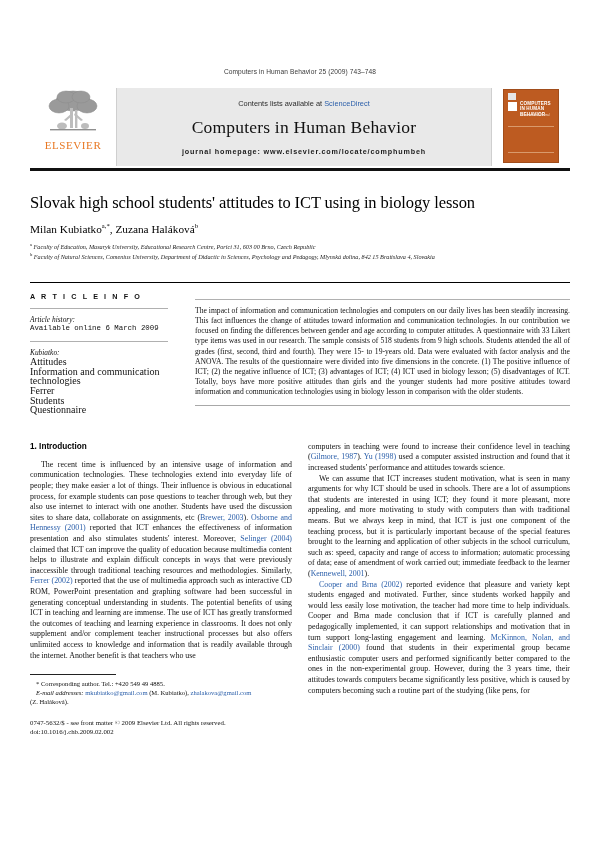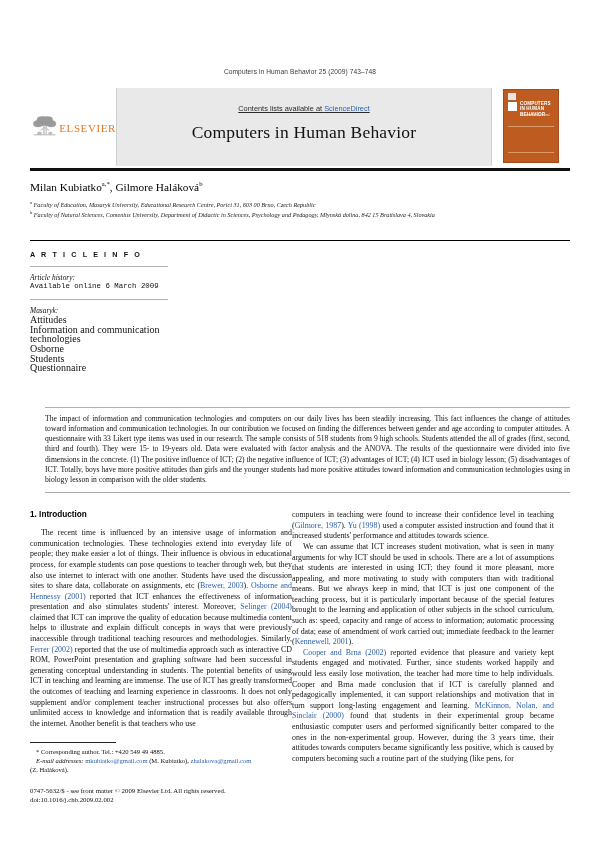--- a/index.html
+++ b/index.html
@@ -40,23 +40,22 @@
     height: 78px;
     display: flex;
     align-items: stretch;
     background: #ffffff;
   }
   .banner-left {
     width: 86px;
     flex: 0 0 86px;
     background: #ffffff;
     display: flex;
-    flex-direction: row;
+    flex-direction: column;
     align-items: center;
-    justify-content: center;
     position: relative;
   }
   .tree-wrap { width: 62px; height: 50px; display:block; }
   .elsevier-word {
     font-family: "Liberation Serif", serif;
     font-size: 11px;
     letter-spacing: .6px;
     color: #e87722;
     font-weight: normal;
     margin-top: 1px;
@@ -69,21 +68,20 @@
     align-items: center;
     justify-content: center;
     border-left: 1px solid #cfcfcf;
     border-right: 1px solid #cfcfcf;
   }
   .contents-line {
     font-family: "Liberation Sans", sans-serif;
     font-size: 7.4px;
     color: #2b2b2b;
     margin-top: 2px;
-    text-decoration: underline;
   }
   .contents-line .sd { color: #2b5faa; }
   .journal-title {
     font-family: "Liberation Serif", serif;
     font-size: 17.5px;
     color: #111;
     margin: 9px 0 9px 0;
     letter-spacing: .2px;
   }
   .homepage-line {
@@ -176,21 +174,20 @@
     margin-top: 6px;
   }
   .affil sup { font-style: normal; font-size: 4.6px; }
 
   
   .infoblock {
     display: flex;
     margin-top: 20px;
     border-top: 1px solid #000;
     padding-top: 0;
-    flex-direction: column;
   }
   .col-info {
     width: 150px;
     flex: 0 0 150px;
     padding-top: 9px;
     padding-right: 12px;
     box-sizing: border-box;
   }
   .col-abs {
     flex: 1 1 auto;
@@ -245,21 +242,22 @@
   }
   .abs-rule {
     height: 1px;
     background: #a8a8a8;
     margin-top: 7px;
   }
 
   
   .body2 {
     display: flex;
-    margin-top: 17px;
+    margin-top: 27px;
+    column-gap: 16px;
   }
   .bcol {
     width: 262px;
     flex: 0 0 262px;
     position: relative;
   }
   .h1 {
     font-family: "Liberation Sans", sans-serif;
     font-size: 8.2px;
     font-weight: bold;
@@ -333,56 +331,58 @@
         <rect x="8" y="41" width="46" height="1.4" fill="#8f8f8f"></rect>
       </svg>
       <div class="elsevier-word">ELSEVIER</div>
     </div>
 
     <div class="banner-mid">
       <div class="contents-line">
         <span>Contents lists available at </span><span class="sd">ScienceDirect</span>
       </div>
       <div class="journal-title">Computers in Human Behavior</div>
+      <div class="homepage-line">journal homepage: www.elsevier.com/locate/comphumbeh</div>
     </div>
 
     <div class="banner-right">
       <div class="cover">
         <div class="cover-topbar"></div>
         <div class="cover-sq"></div>
         <div class="cover-t1">COMPUTERS IN HUMAN BEHAVIOR</div>
         <div class="cover-t2">An International Journal</div>
         <div class="cover-rule"></div>
         <div class="cover-rule2"></div>
       </div>
     </div>
   </div>
   <div class="banner-underline"></div>
 
+  <div class="title">Slovak high school students' attitudes to ICT using in biology lesson</div>
   <div class="authors">
-    <span>Milan Kubiatko</span><sup>a,*</sup><span>, Gilmore Haláková</span><sup>b</sup>
+    <span>Milan Kubiatko</span><sup>a,*</sup><span>, Zuzana Haláková</span><sup>b</sup>
   </div>
   <div class="affil">
     <div><sup>a</sup> <span>Faculty of Education, Masaryk University, Educational Research Centre, Porici 31, 603 00 Brno, Czech Republic</span></div>
     <div><sup>b</sup> <span>Faculty of Natural Sciences, Comenius University, Department of Didactic in Sciences, Psychology and Pedagogy, Mlynská dolina, 842 15 Bratislava 4, Slovakia</span></div>
   </div>
 
   <div class="infoblock">
     <div class="col-info">
       <div class="sec-head">A R T I C L E   I N F O</div>
       <div class="hairline"></div>
       <div class="info-lab">Article history:</div>
       <div class="info-txt">Available online 6 March 2009</div>
       <div class="hairline thin-top"></div>
-      <div class="info-lab">Masaryk:</div>
+      <div class="info-lab">Kubiatko:</div>
       <div class="kw-list">
         <div>Attitudes</div>
         <div>Information and communication</div>
         <div>technologies</div>
-        <div>Osborne</div>
+        <div>Ferrer</div>
         <div>Students</div>
         <div>Questionnaire</div>
       </div>
     </div>
 
     <div class="col-abs">
       <div class="hairline"></div>
       <div class="abs-body">The impact of information and communication technologies and computers on our daily lives has been steadily increasing. This fact influences the change of attitudes toward information and communication technologies. In our contribution we focused on finding the differences between gender and age according to computer attitudes. A questionnaire with 33 Likert type items was used in our research. The sample consists of 518 students from 9 high schools. Students attended the all of grades (first, second, third and fourth). They were 15- to 19-years old. Data were evaluated with factor analysis and the ANOVA. The results of the questionnaire were divided into five dimensions in the concrete. (1) The positive influence of ICT; (2) the negative influence of ICT; (3) advantages of ICT; (4) ICT used in biology lesson; (5) disadvantages of ICT. Totally, boys have more positive attitudes than girls and the younger students had more positive attitudes toward information and communication technologies using in biology lesson in comparison with the older students.</div>
       <div class="abs-rule"></div>
     </div>

